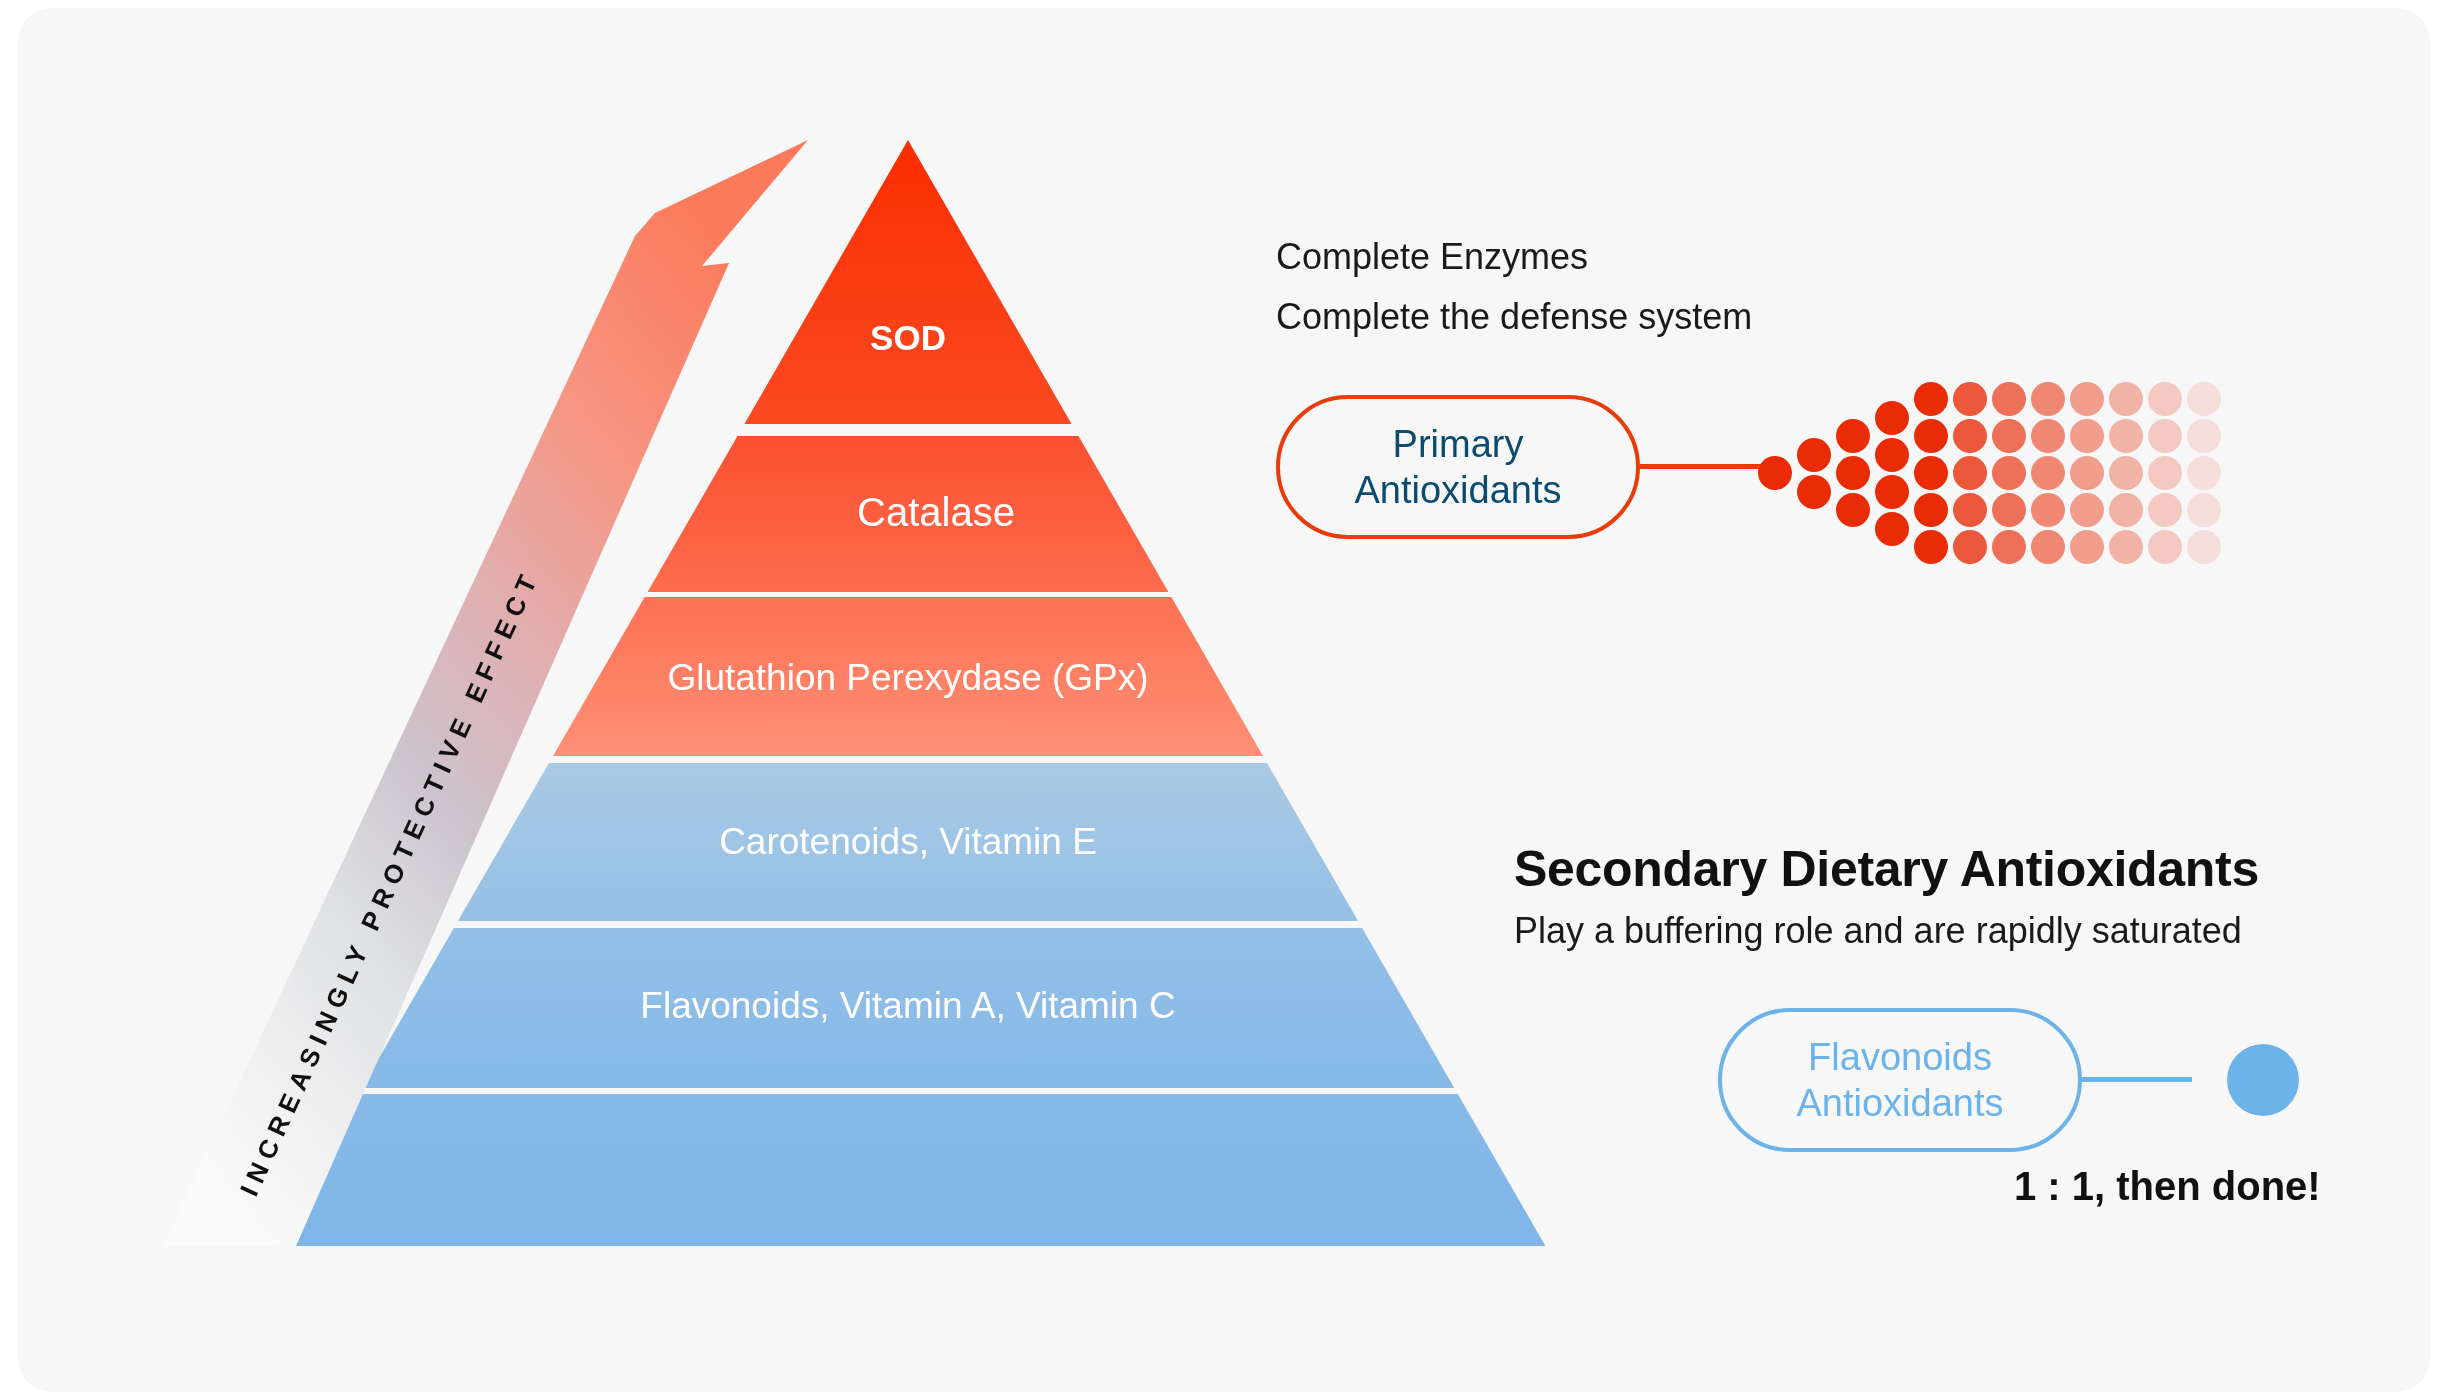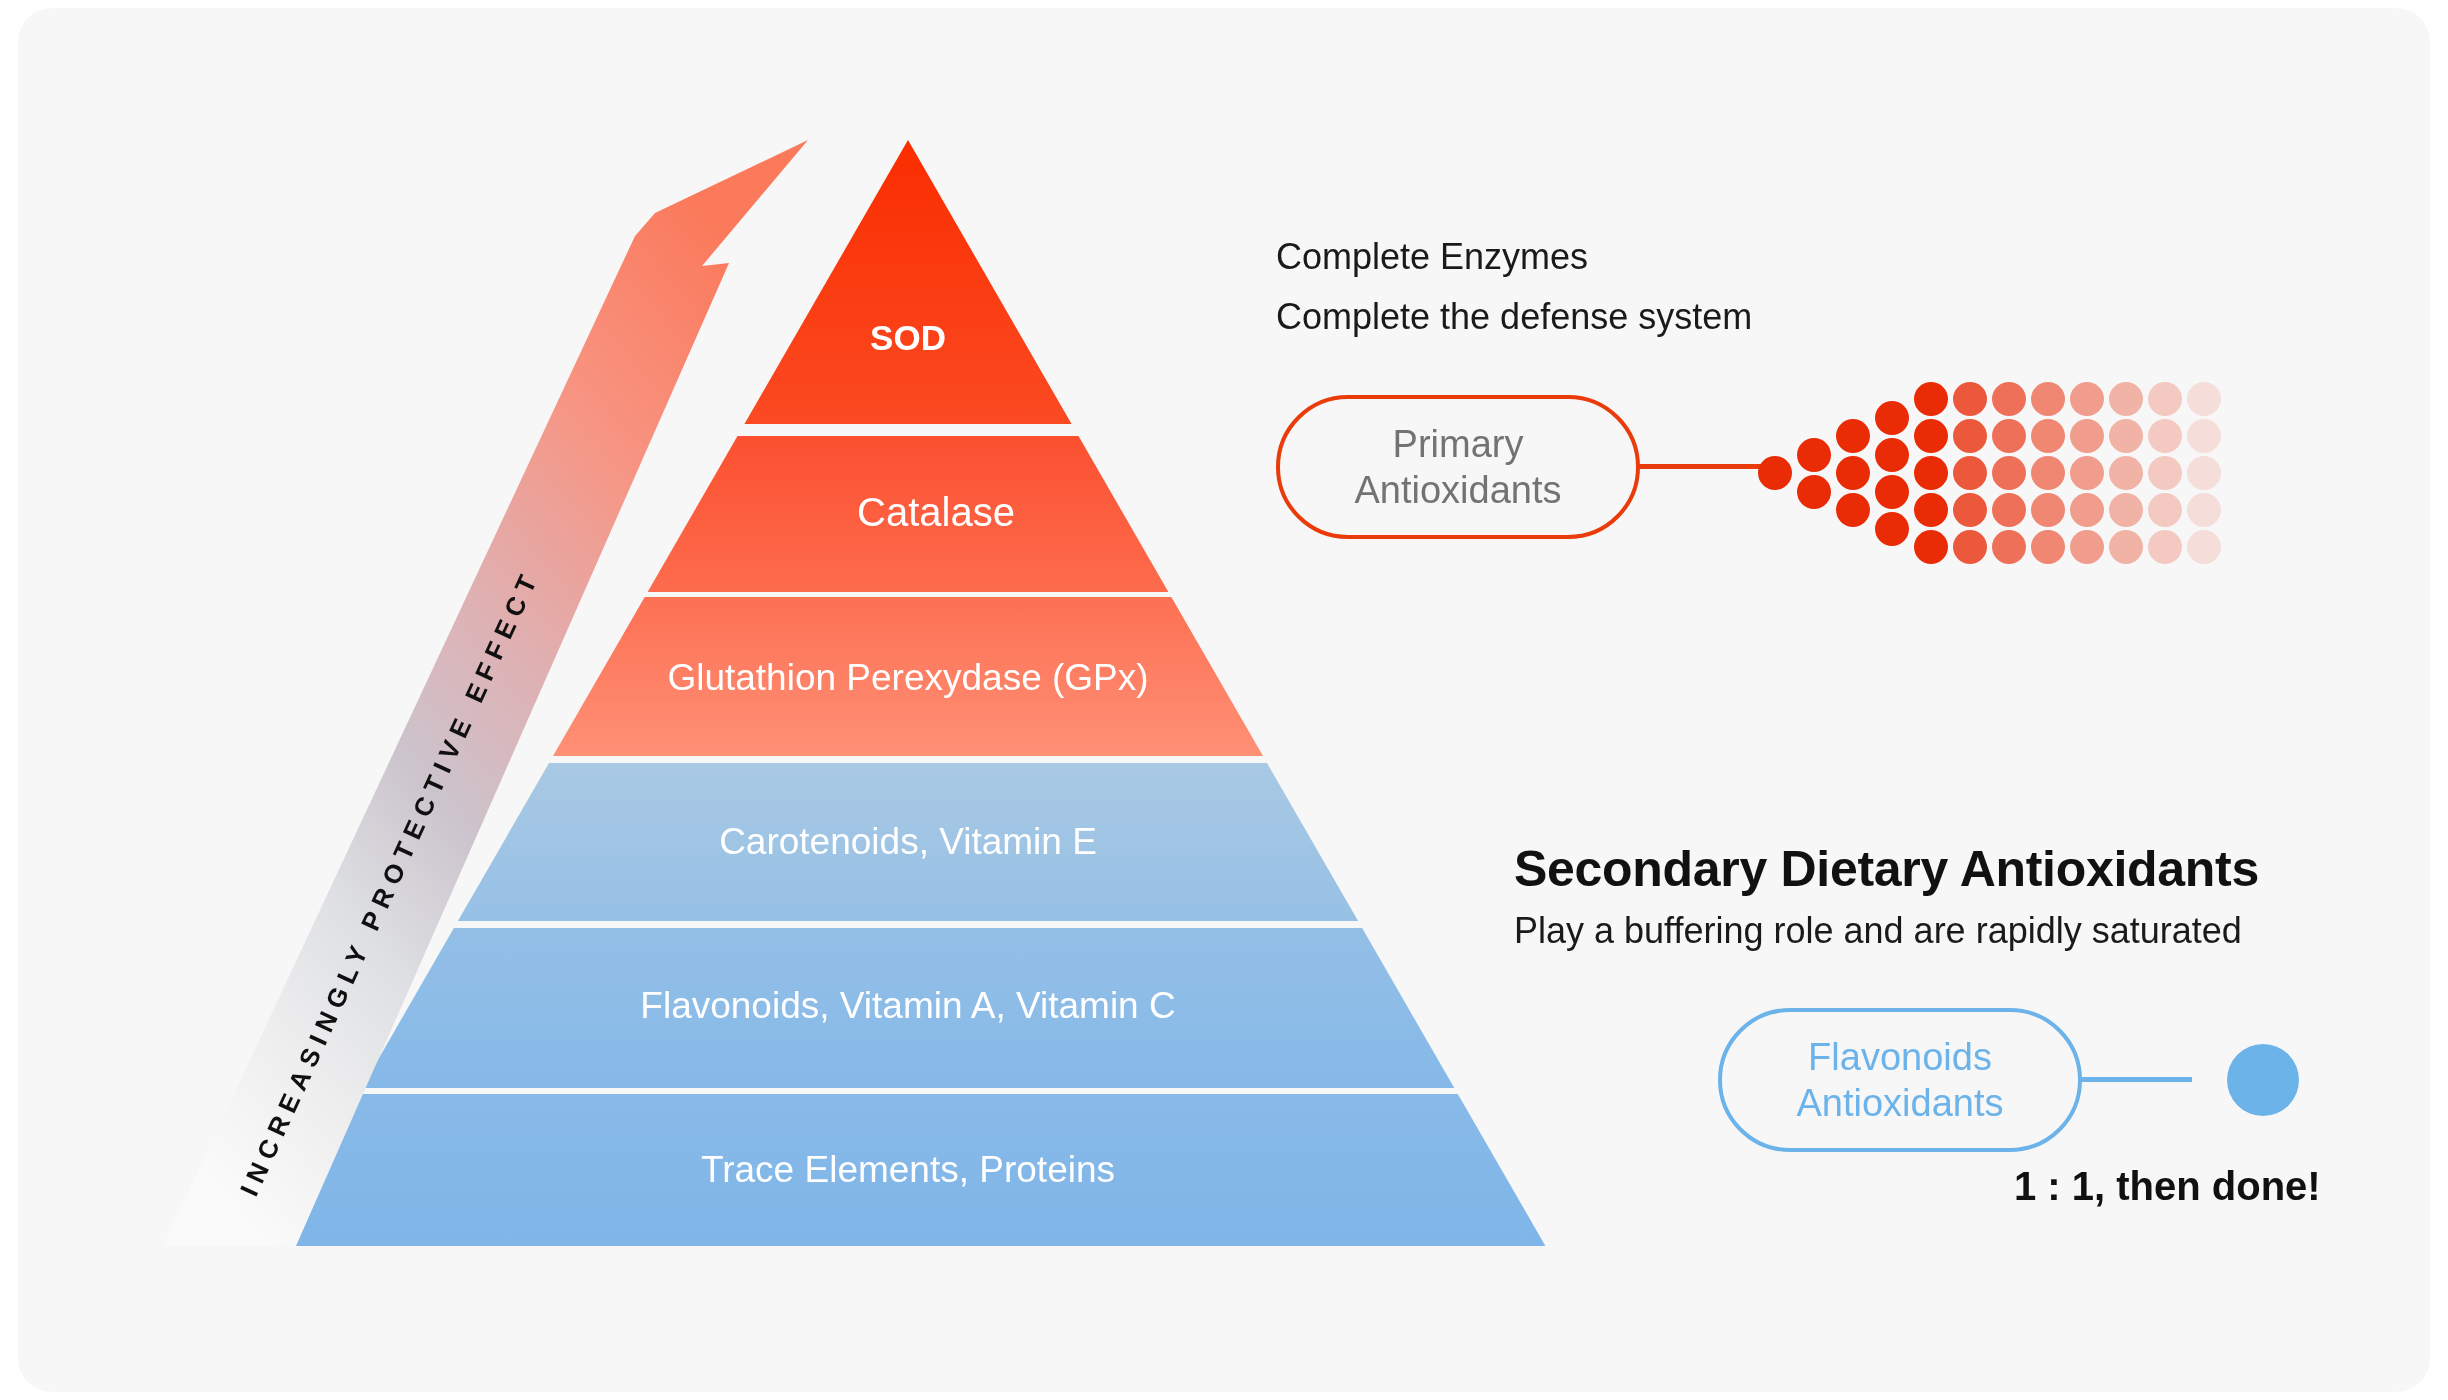--- a/index.html
+++ b/index.html
@@ -32,21 +32,21 @@
   }
 
   
   .pill{
     box-sizing:border-box;
     display:flex;align-items:center;justify-content:center;
     text-align:center;line-height:1.22;
     border-radius:999px;background:transparent;
   }
   .pill-primary{
-    border:4px solid #ea3c0b;color:#737373;
+    border:4px solid #ea3c0b;color:#0c4a6e;
     font-size:38px;
   }
   .pill-secondary{
     border:4px solid #6cb3ea;color:#6cb3ea;
     font-size:38px;
   }
   .connector{height:5px;}
   .conn-primary{background:#ea3c0b;}
   .conn-secondary{background:#6cb3ea;}
 
@@ -125,21 +125,20 @@
       <polygon fill="url(#g4)" points="435.9,920 1344.1,920 1436.3,1080 343.7,1080"></polygon>
 
       <polygon fill="url(#g5)" points="340.2,1086 1439.8,1086 1527.4,1238 252.6,1238"></polygon>
     </svg>
 
     <div class="band-label" style="left:890px;top:330px;font-size:35px;font-weight:bold;">SOD</div>
     <div class="band-label" style="left:890px;top:504px;font-size:40px;margin-left:28px;">Catalase</div>
     <div class="band-label" style="left:890px;top:670px;font-size:37px;">Glutathion Perexydase (GPx)</div>
     <div class="band-label" style="left:890px;top:834px;font-size:37px;">Carotenoids, Vitamin E</div>
     <div class="band-label" style="left:890px;top:998px;font-size:37px;">Flavonoids, Vitamin A, Vitamin C</div>
-    <div class="band-label" style="left:890px;top:1162px;font-size:37px;">Trace Elements, Proteins</div>
 
     <svg id="arrow" width="900" height="1384" viewBox="0 0 900 1384">
       <defs>
         <linearGradient id="arrowgrad" x1="0.78" y1="0.03" x2="0.12" y2="0.97">
           <stop offset="0.00" stop-color="#fb7a5c"></stop>
           <stop offset="0.22" stop-color="#f79583"></stop>
           <stop offset="0.42" stop-color="#dfb0b2"></stop>
           <stop offset="0.58" stop-color="#ccc4cd"></stop>
           <stop offset="0.72" stop-color="#dddfe2"></stop>
           <stop offset="0.86" stop-color="#eeeeef"></stop>

